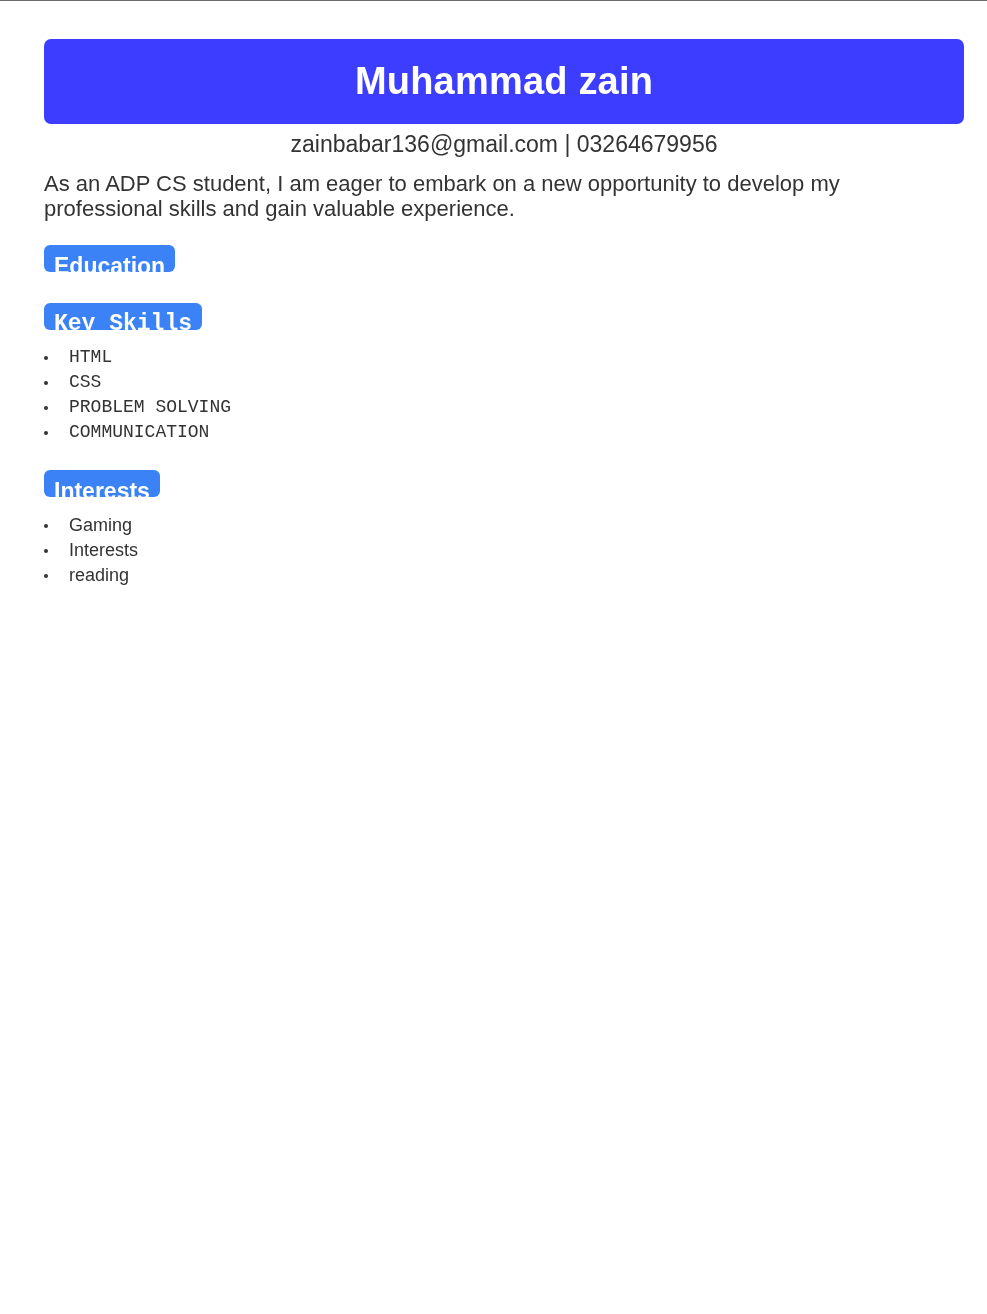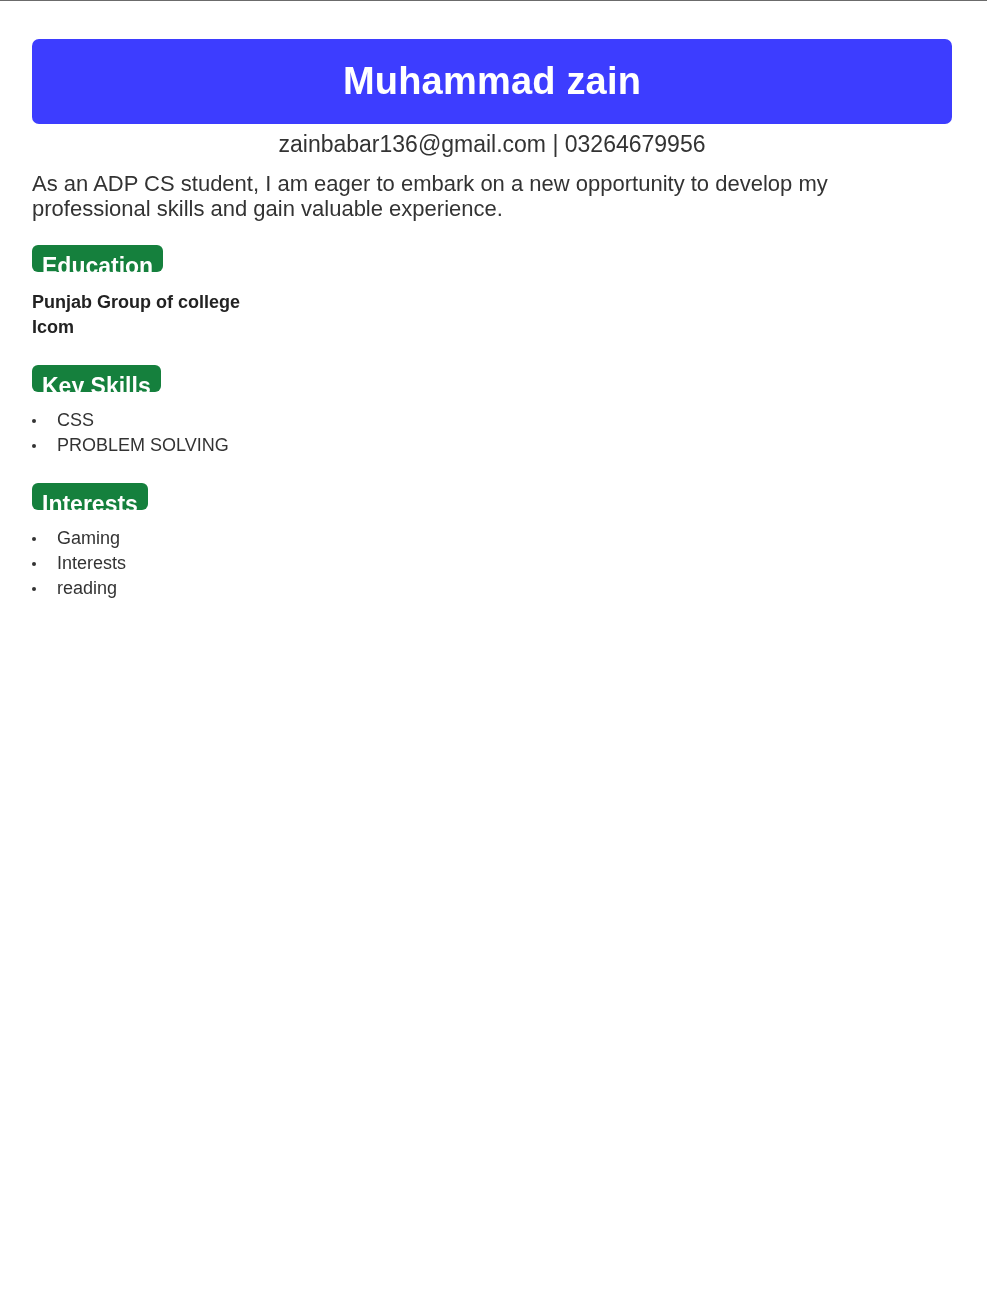--- a/index.html
+++ b/index.html
@@ -1,59 +1,57 @@
 <!DOCTYPE html>
 <html><head>
 <meta charset="utf-8">
 <style>
   html, body { margin:0; padding:0; background:#ffffff; }
   body { width:987px; height:1314px; position:relative; overflow:hidden;
          font-family:"Liberation Sans", "DejaVu Sans", sans-serif; color:#333; }
   .topline { position:absolute; left:0; top:0; width:987px; height:1px; background:#6b6b6b; }
-  .page { position:absolute; left:32px; top:39px; width:920px; }
+  .page { position:absolute; left:44px; top:39px; width:920px; }
   .header { height:85px; background:#3d3dff; border-radius:7px;
             display:flex; align-items:center; justify-content:center; }
   .header h1 { margin:0; color:#fff; font-size:38px; font-weight:bold; letter-spacing:0.2px; }
   .contact { text-align:center; font-size:23px; color:#333; margin-top:8px; height:24px; line-height:24px; }
   .summary { font-size:22px; line-height:25px; color:#333; margin-top:15px; }
-  .section-title { display:inline-block; background:#15803d; color:#fff; font-weight:bold;
+  .section-title { display:inline-block; background:#3b82f6; color:#fff; font-weight:bold;
                    font-size:23px; padding:0 10px; height:27px; line-height:43px; border-radius:6px; }
   .edu { margin-top:12px; font-weight:bold; font-size:18px; line-height:25px; color:#222; }
   ul.list { list-style:none; margin:10px 0 0 0; padding:0; }
   ul.list li { font-size:18px; line-height:25px; color:#333; position:relative; padding-left:25px; }
   ul.list li .dot { position:absolute; left:0; top:11px; width:4px; height:4px; border-radius:50%; background:#333; }
   .sec-edu { margin-top:24px; }
-  .sec-skills { margin-top:25px; }
+  .sec-skills { margin-top:25px;font-family:Liberation Mono, monospace; }
   .sec-int { margin-top:25px; }
 </style>
 </head>
 <body>
 
 <div class="topline"></div>
 
 <div class="page">
   <div class="header">
     <h1>Muhammad zain</h1>
   </div>
   <div class="contact">zainbabar136@gmail.com | 03264679956</div>
   <div class="summary">As an ADP CS student, I am eager to embark on a new opportunity to develop my professional skills and gain valuable experience.</div>
 
   <div class="sec-edu">
     <div class="section-title">Education</div>
-    <div class="edu">
-      <div>Punjab Group of college</div>
-      <div>Icom</div>
-    </div>
   </div>
 
   <div class="sec-skills">
     <div class="section-title">Key Skills</div>
     <ul class="list">
+      <li><span class="dot"></span><span>HTML</span></li>
       <li><span class="dot"></span><span>CSS</span></li>
       <li><span class="dot"></span><span>PROBLEM SOLVING</span></li>
+      <li><span class="dot"></span><span>COMMUNICATION</span></li>
     </ul>
   </div>
 
   <div class="sec-int">
     <div class="section-title">Interests</div>
     <ul class="list">
       <li><span class="dot"></span><span>Gaming</span></li>
       <li><span class="dot"></span><span>Interests</span></li>
       <li><span class="dot"></span><span>reading</span></li>
     </ul>

